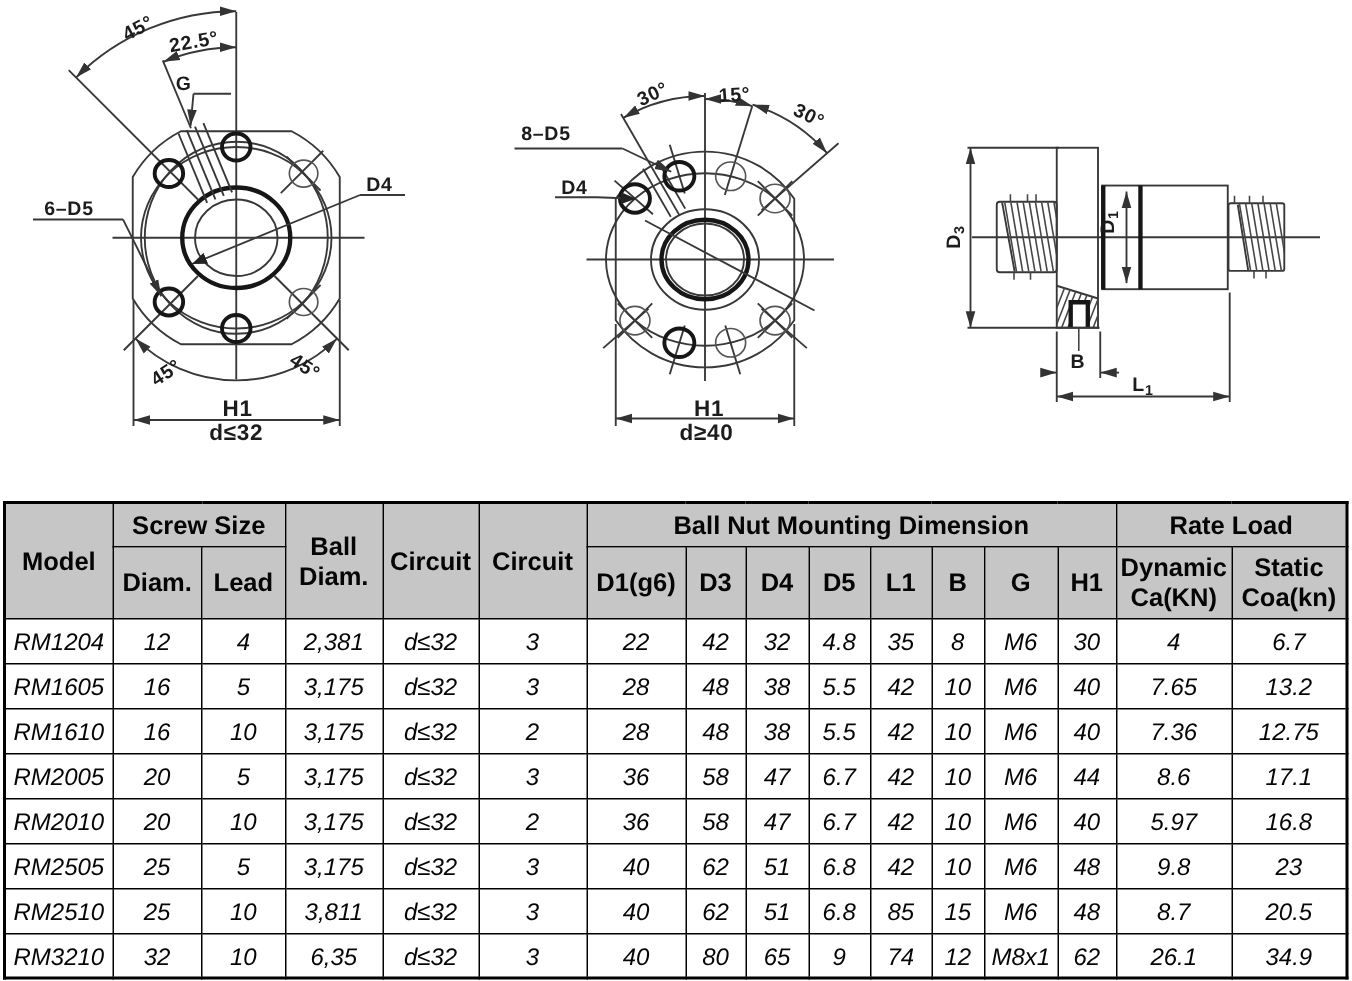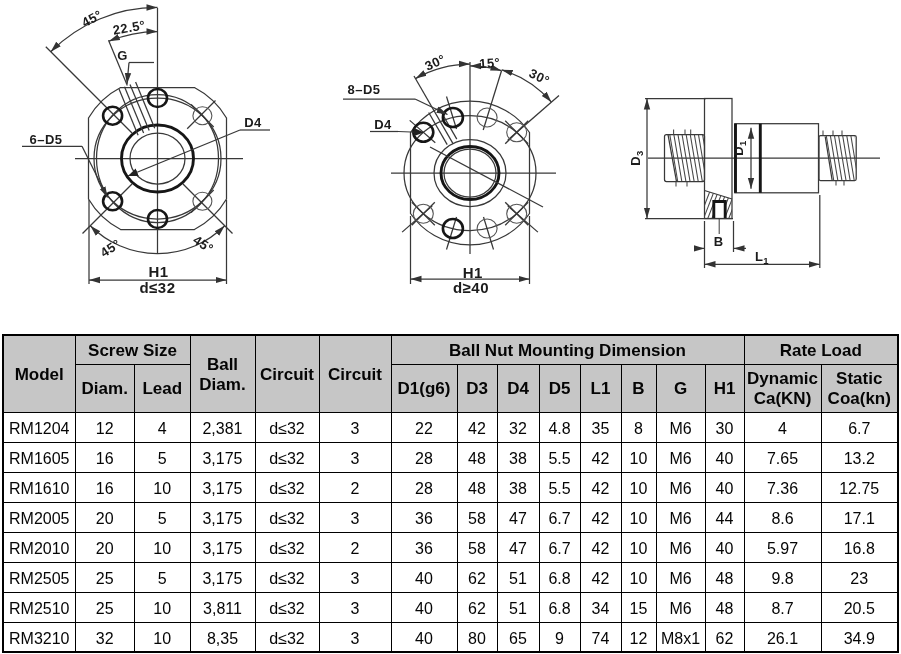--- a/index.html
+++ b/index.html
@@ -9,21 +9,21 @@
 .k{stroke:#161616;stroke-width:2.9;fill:none;}
 .k2{stroke:#161616;stroke-width:2.6;fill:none;}
 .lb{font:bold 13px "Liberation Sans",sans-serif;fill:#1c1c1c;text-anchor:middle;letter-spacing:0.5px;}
 .lb2{font:bold 15px "Liberation Sans",sans-serif;fill:#1c1c1c;text-anchor:middle;letter-spacing:0.5px;}
 .sb{font-size:9.5px;}
 #tbl{position:absolute;left:2px;top:334px;border-collapse:collapse;table-layout:fixed;background:#fff;border:2px solid #000;}
 #tbl td{border:1px solid #000;text-align:center;vertical-align:middle;padding:4px 0 0 0;font-size:16px;color:#050505;overflow:hidden;}
 #tbl tr.hd td{background:#c6c6c6;font-weight:bold;font-size:17px;line-height:20px;padding-top:2px;}
 tr.h1{height:29px;}
 tr.h2{height:48px;}
-tr.dr{height:30px;}
+tr.dr{height:30px;font-style:italic;}
 </style></head>
 <body>
 <div id="page">
 <svg id="dwg" width="901" height="334" viewBox="0 0 901 334">
 <defs>
 <marker id="ar" markerWidth="12" markerHeight="8" refX="11" refY="4" orient="auto-start-reverse" markerUnits="userSpaceOnUse">
           <path d="M0,0.8 L11,4 L0,7.2 Z" fill="#333"></path>
         </marker>
 <marker id="arr" markerWidth="12" markerHeight="9" refX="10" refY="4.5" orient="auto-start-reverse" markerUnits="userSpaceOnUse">
           <path d="M0,0.5 L10,4.5 L0,8.5 Z" fill="#222"></path>
@@ -359,32 +359,32 @@
           <td>RM2510</td>
           <td>25</td>
           <td>10</td>
           <td>3,811</td>
           <td>d≤32</td>
           <td>3</td>
           <td>40</td>
           <td>62</td>
           <td>51</td>
           <td>6.8</td>
-          <td>34</td>
+          <td>85</td>
           <td>15</td>
           <td>M6</td>
           <td>48</td>
           <td>8.7</td>
           <td>20.5</td>
         </tr>
 <tr class="dr">
           <td>RM3210</td>
           <td>32</td>
           <td>10</td>
-          <td>8,35</td>
+          <td>6,35</td>
           <td>d≤32</td>
           <td>3</td>
           <td>40</td>
           <td>80</td>
           <td>65</td>
           <td>9</td>
           <td>74</td>
           <td>12</td>
           <td>M8x1</td>
           <td>62</td>

